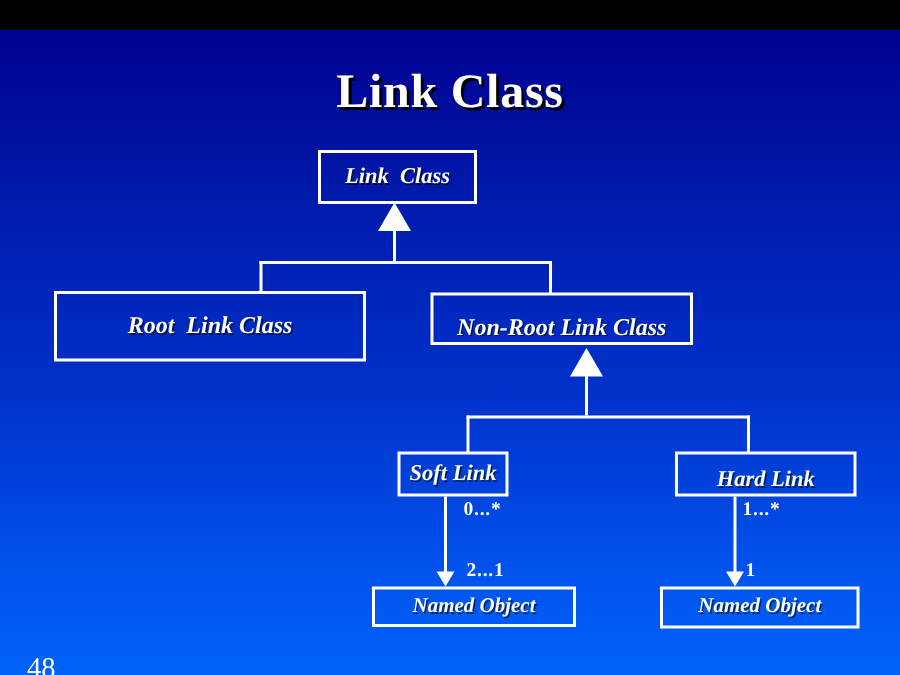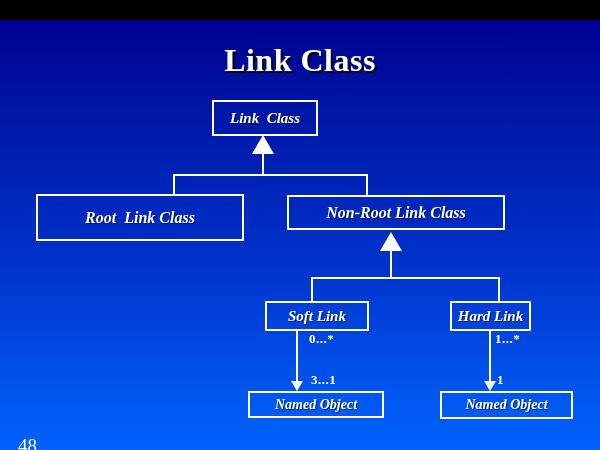--- a/index.html
+++ b/index.html
@@ -46,23 +46,23 @@
     align-items: center;
     justify-content: center;
     text-align: center;
     white-space: pre;
     background: transparent;
     text-shadow: 1px 1px 0 rgba(0,0,0,0.55);
   }
 
   #node-link-class      { left: 212px; top: 80px;  width: 106px; height: 36px; font-size: 15px; }
   #node-root-link       { left: 36px;  top: 174px; width: 208px; height: 47px; font-size: 16px; }
-  #node-non-root-link   { left: 287px; top: 175px; width: 218px; height: 35px; font-size: 16px; }
-  #node-soft-link       { left: 265px; top: 281px; width: 104px;  height: 30px; font-size: 15px; }
-  #node-hard-link       { left: 450px; top: 281px; width: 81px; height: 30px; font-size: 15px; }
+  #node-non-root-link   { left: 287px; top: 175px; width: 175px; height: 35px; font-size: 16px; align-items: flex-end; }
+  #node-soft-link       { left: 265px; top: 281px; width: 74px;  height: 30px; font-size: 15px; }
+  #node-hard-link       { left: 450px; top: 281px; width: 121px; height: 30px; font-size: 15px; align-items: flex-end; }
   #node-named-object-1  { left: 248px; top: 371px; width: 136px; height: 27px; font-size: 14px; }
   #node-named-object-2  { left: 440px; top: 371px; width: 133px; height: 28px; font-size: 14px; }
 
   
   .vline, .hline {
     position: absolute;
     background: #ffffff;
   }
   .vline { width: 2px; }
   .hline { height: 2px; }
@@ -175,21 +175,21 @@
   <div class="node" id="node-soft-link">
     <span>Soft Link</span>
   </div>
   <div class="node" id="node-hard-link">
     <span>Hard Link</span>
   </div>
 
   <div class="vline" style="left:296px; top:311px; height:52px;"></div>
   <div class="assoc-arrow" style="left:291px; top:361px;"></div>
   <div class="mult" id="mult-soft-top">0...*</div>
-  <div class="mult" id="mult-soft-bot">3...1</div>
+  <div class="mult" id="mult-soft-bot">2...1</div>
 
   <div class="vline" style="left:489px; top:311px; height:52px;"></div>
   <div class="assoc-arrow" style="left:484px; top:361px;"></div>
   <div class="mult" id="mult-hard-top">1...*</div>
   <div class="mult" id="mult-hard-bot">1</div>
 
   <div class="node" id="node-named-object-1">
     <span>Named Object</span>
   </div>
   <div class="node" id="node-named-object-2">

